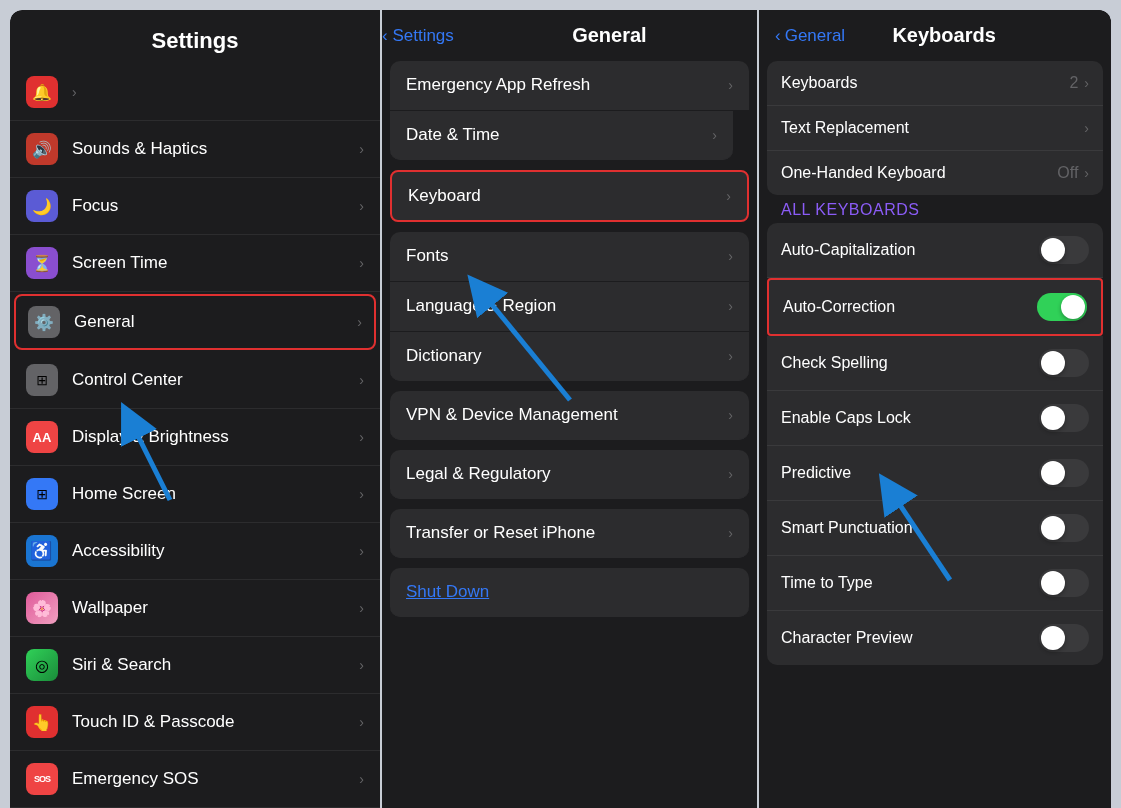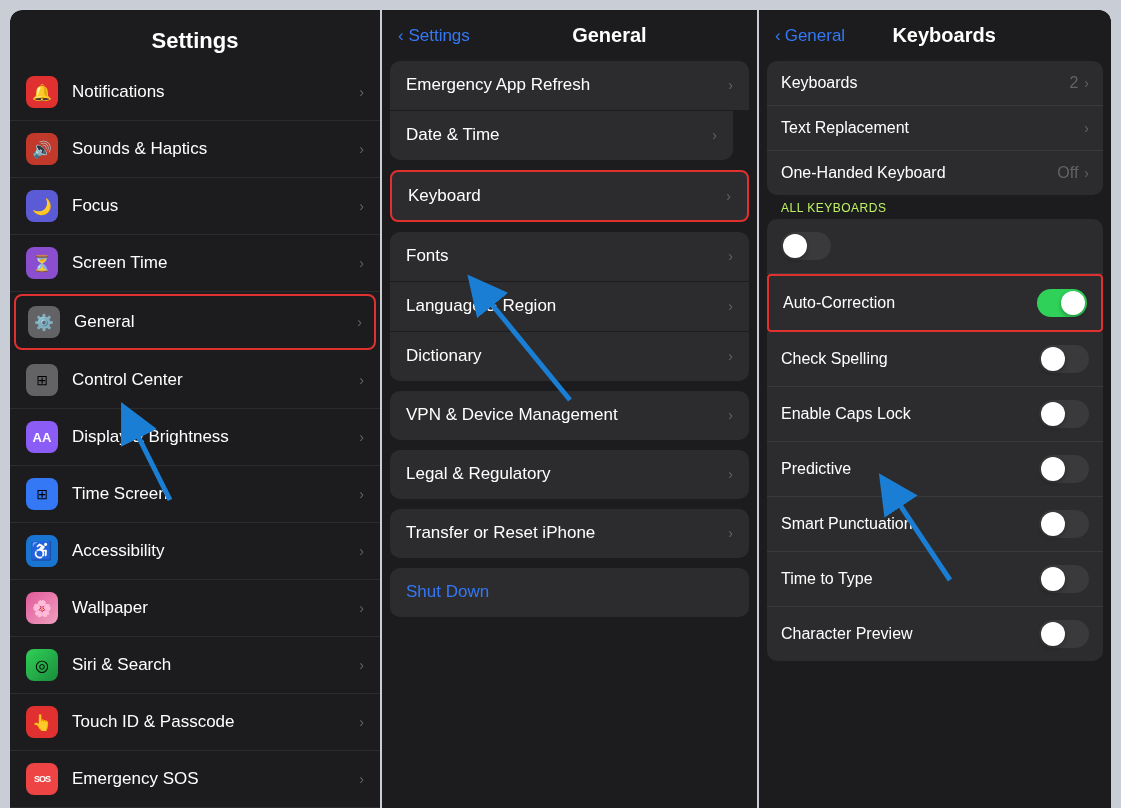--- a/index.html
+++ b/index.html
@@ -72,21 +72,21 @@
     .panel-middle {
       width: 375px;
       background: #1c1c1e;
       display: flex;
       flex-direction: column;
       overflow: hidden;
     }
     .panel-middle-header {
       display: flex;
       align-items: center;
-      padding: 14px 16px;
+      padding: 14px 0;
       background: #1c1c1e;
     }
     .back-btn {
       color: #3478f6;
       font-size: 17px;
       margin-right: 8px;
       cursor: pointer;
     }
     .panel-middle-header h2 {
       color: #fff;
@@ -186,22 +186,22 @@
     .right-item-value {
       color: #636366;
       font-size: 16px;
       margin-right: 6px;
     }
     .right-item-chevron {
       color: #636366;
       font-size: 14px;
     }
     .section-label {
-      color: #bef264;
-      font-size: 12px;
+      color: #8b5cf6;
+      font-size: 16px;
       text-transform: uppercase;
       letter-spacing: 0.5px;
       padding: 6px 14px 4px;
     }
     
     .toggle {
       width: 50px;
       height: 28px;
       border-radius: 14px;
       display: flex;
@@ -237,21 +237,20 @@
   <div style="position: relative; display: flex; flex: 1; gap: 2px; background: #c8cdd6; border-radius: 12px 12px 0 0; overflow: hidden;">
 
     <div class="panel-left">
       <div class="panel-left-header">
         <h1>Settings</h1>
       </div>
       <div class="panel-left-list">
 
         <div class="settings-item">
           <div class="settings-item-icon" style="background:#e03030;">🔔</div>
-          <span class="settings-item-label">Notifications</span>
           <span class="settings-item-chevron">›</span>
         </div>
 
         <div class="settings-item">
           <div class="settings-item-icon" style="background:#c0392b;">🔊</div>
           <span class="settings-item-label">Sounds &amp; Haptics</span>
           <span class="settings-item-chevron">›</span>
         </div>
 
         <div class="settings-item">
@@ -272,28 +271,28 @@
           <span class="settings-item-chevron">›</span>
         </div>
 
         <div class="settings-item">
           <div class="settings-item-icon" style="background:#636366; font-size:14px;">⊞</div>
           <span class="settings-item-label">Control Center</span>
           <span class="settings-item-chevron">›</span>
         </div>
 
         <div class="settings-item">
-          <div class="settings-item-icon" style="background:#8b5cf6; font-size:13px; font-weight:700; color:#fff;">AA</div>
+          <div class="settings-item-icon" style="background:#ef4444; font-size:13px; font-weight:700; color:#fff;">AA</div>
           <span class="settings-item-label">Display &amp; Brightness</span>
           <span class="settings-item-chevron">›</span>
         </div>
 
         <div class="settings-item">
           <div class="settings-item-icon" style="background:#3478f6; font-size:14px;">⊞</div>
-          <span class="settings-item-label">Time Screen</span>
+          <span class="settings-item-label">Home Screen</span>
           <span class="settings-item-chevron">›</span>
         </div>
 
         <div class="settings-item">
           <div class="settings-item-icon" style="background:#1a75d2; font-size:18px;">♿</div>
           <span class="settings-item-label">Accessibility</span>
           <span class="settings-item-chevron">›</span>
         </div>
 
         <div class="settings-item">
@@ -369,21 +368,21 @@
           <span class="middle-item-label">Legal &amp; Regulatory</span>
           <span class="middle-item-chevron">›</span>
         </div>
 
         <div class="middle-item standalone" style="margin: 0 8px 10px 8px;">
           <span class="middle-item-label">Transfer or Reset iPhone</span>
           <span class="middle-item-chevron">›</span>
         </div>
 
         <div class="middle-item standalone" style="margin: 0 8px 10px 8px;">
-          <span class="middle-item-label" style="color:#3478f6;">Shut Down</span>
+          <span class="middle-item-label" style="color:#3478f6;text-decoration:underline;">Shut Down</span>
         </div>
 
       </div>
     </div>
 
     <div class="panel-right">
       <div class="panel-right-header">
         <span class="back-btn">‹ <span>General</span></span>
         <h2>Keyboards</h2>
       </div>
@@ -400,20 +399,21 @@
         </div>
         <div class="right-item group-bottom">
           <span class="right-item-label">One-Handed Keyboard</span>
           <span class="right-item-value">Off</span>
           <span class="right-item-chevron">›</span>
         </div>
 
         <div class="section-label">ALL KEYBOARDS</div>
 
         <div class="right-item group-top">
+          <span class="right-item-label">Auto-Capitalization</span>
           <div class="toggle off">
               <div class="toggle-knob"></div>
             </div>
         </div>
 
         <div class="right-item" style="border: 2px solid #e03030; border-radius: 4px;">
           <span class="right-item-label">Auto-Correction</span>
           <div class="toggle on">
               <div class="toggle-knob"></div>
             </div>

